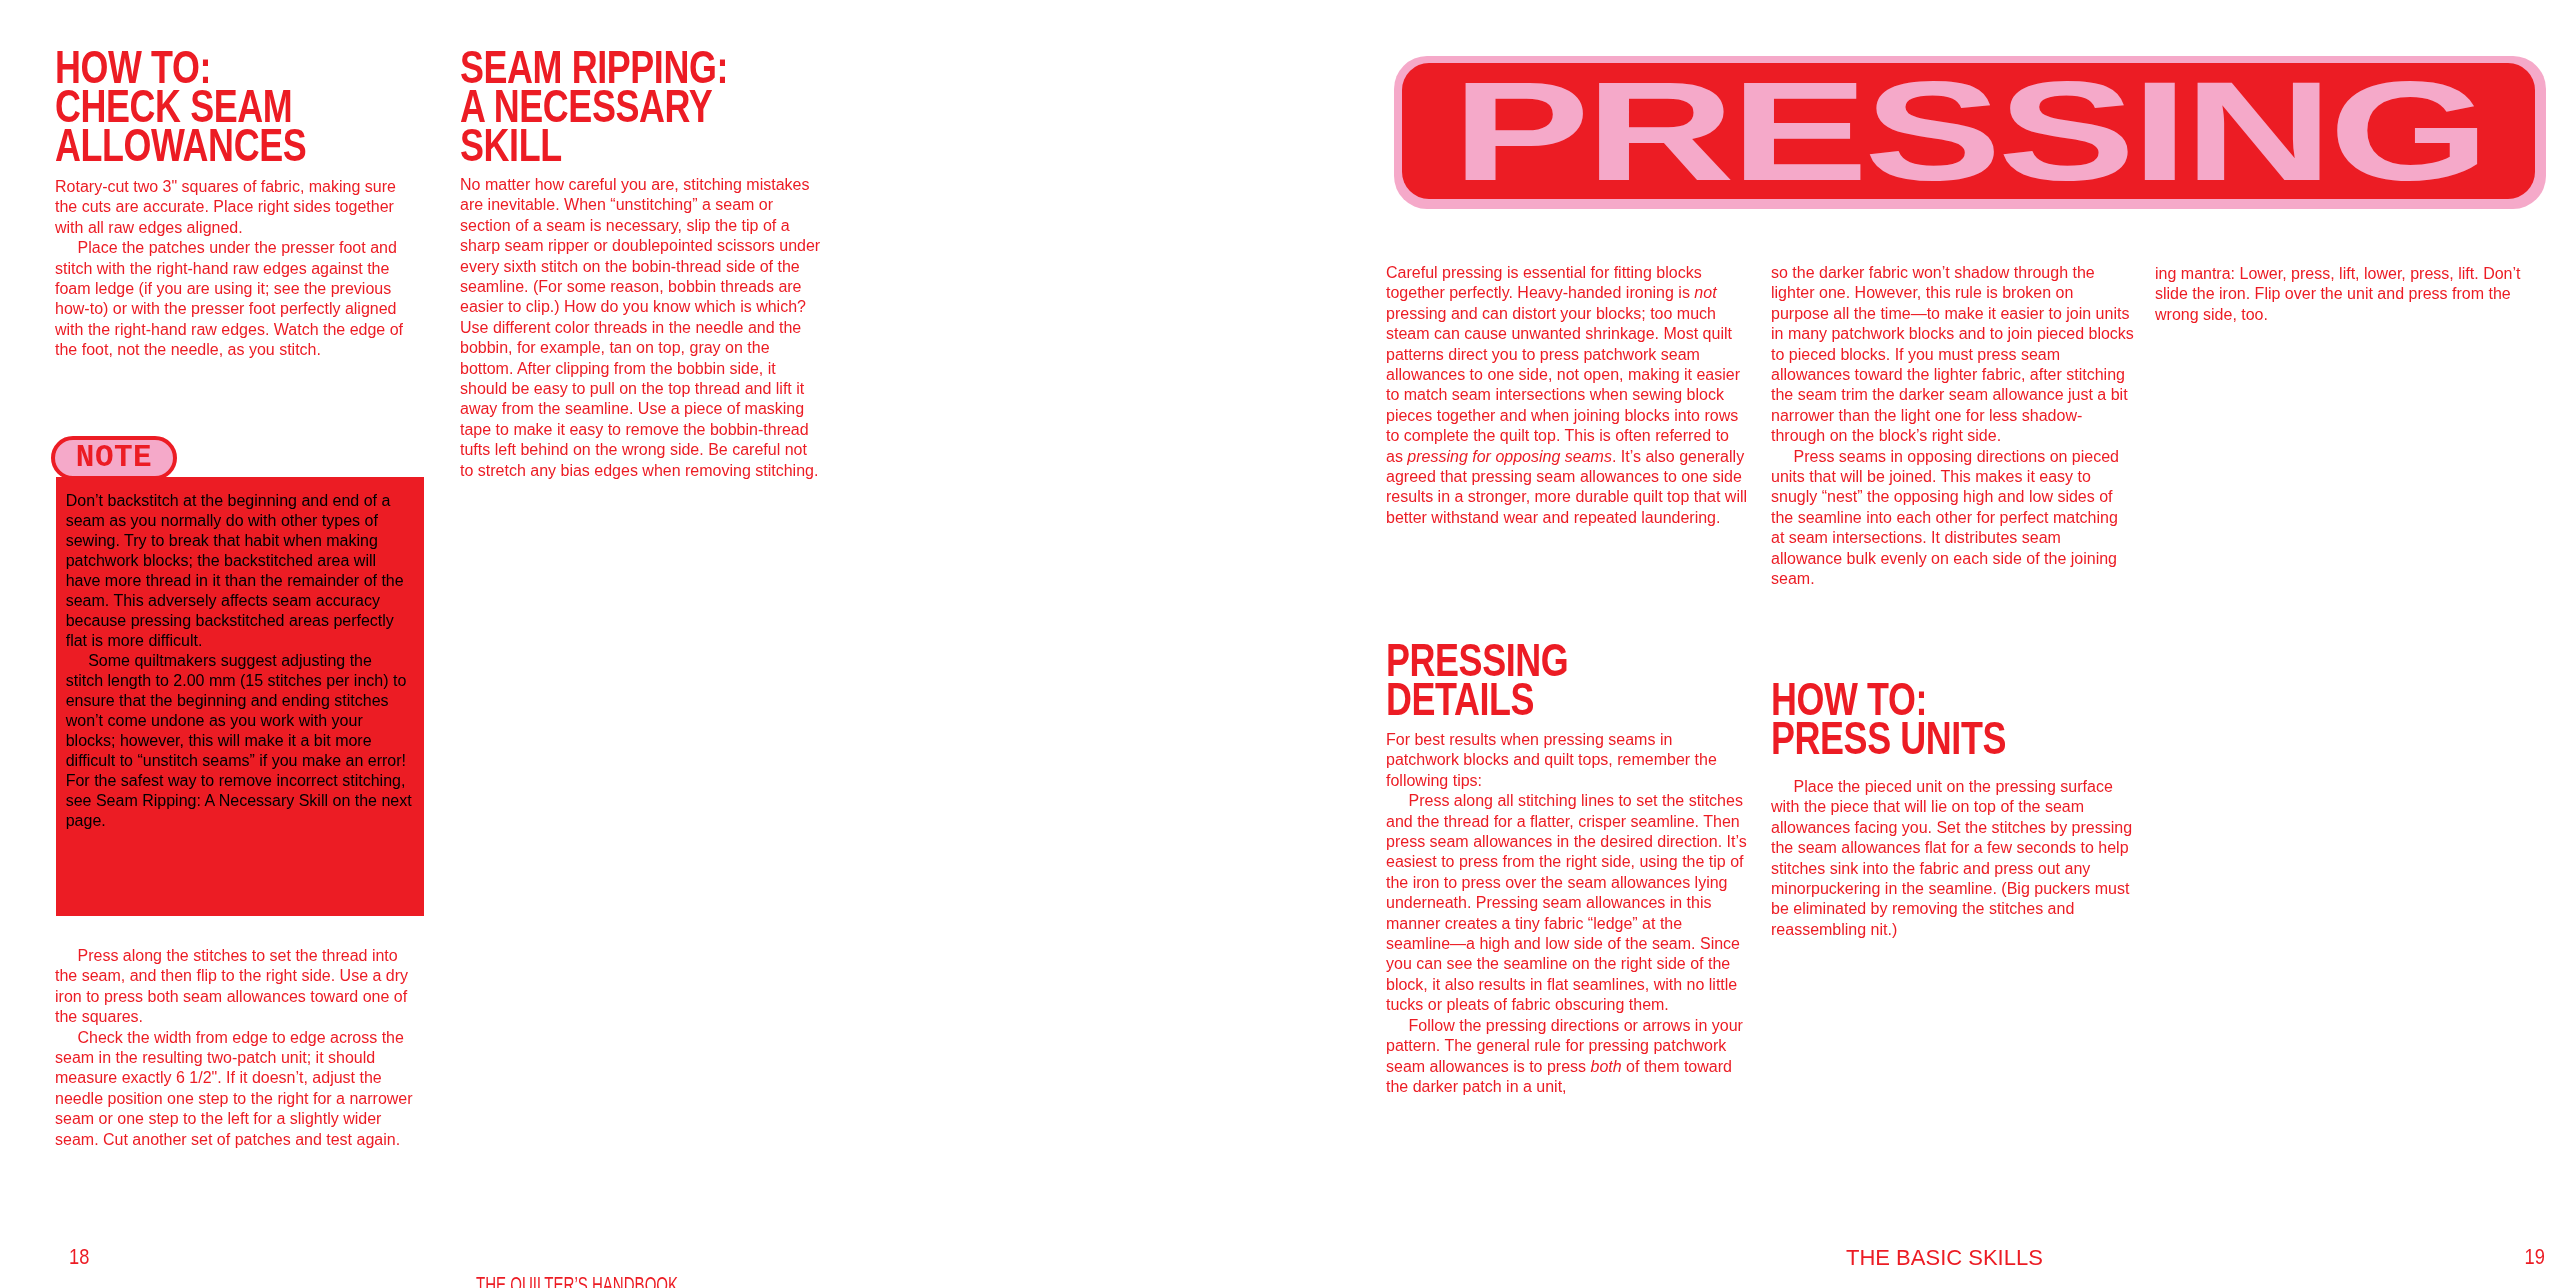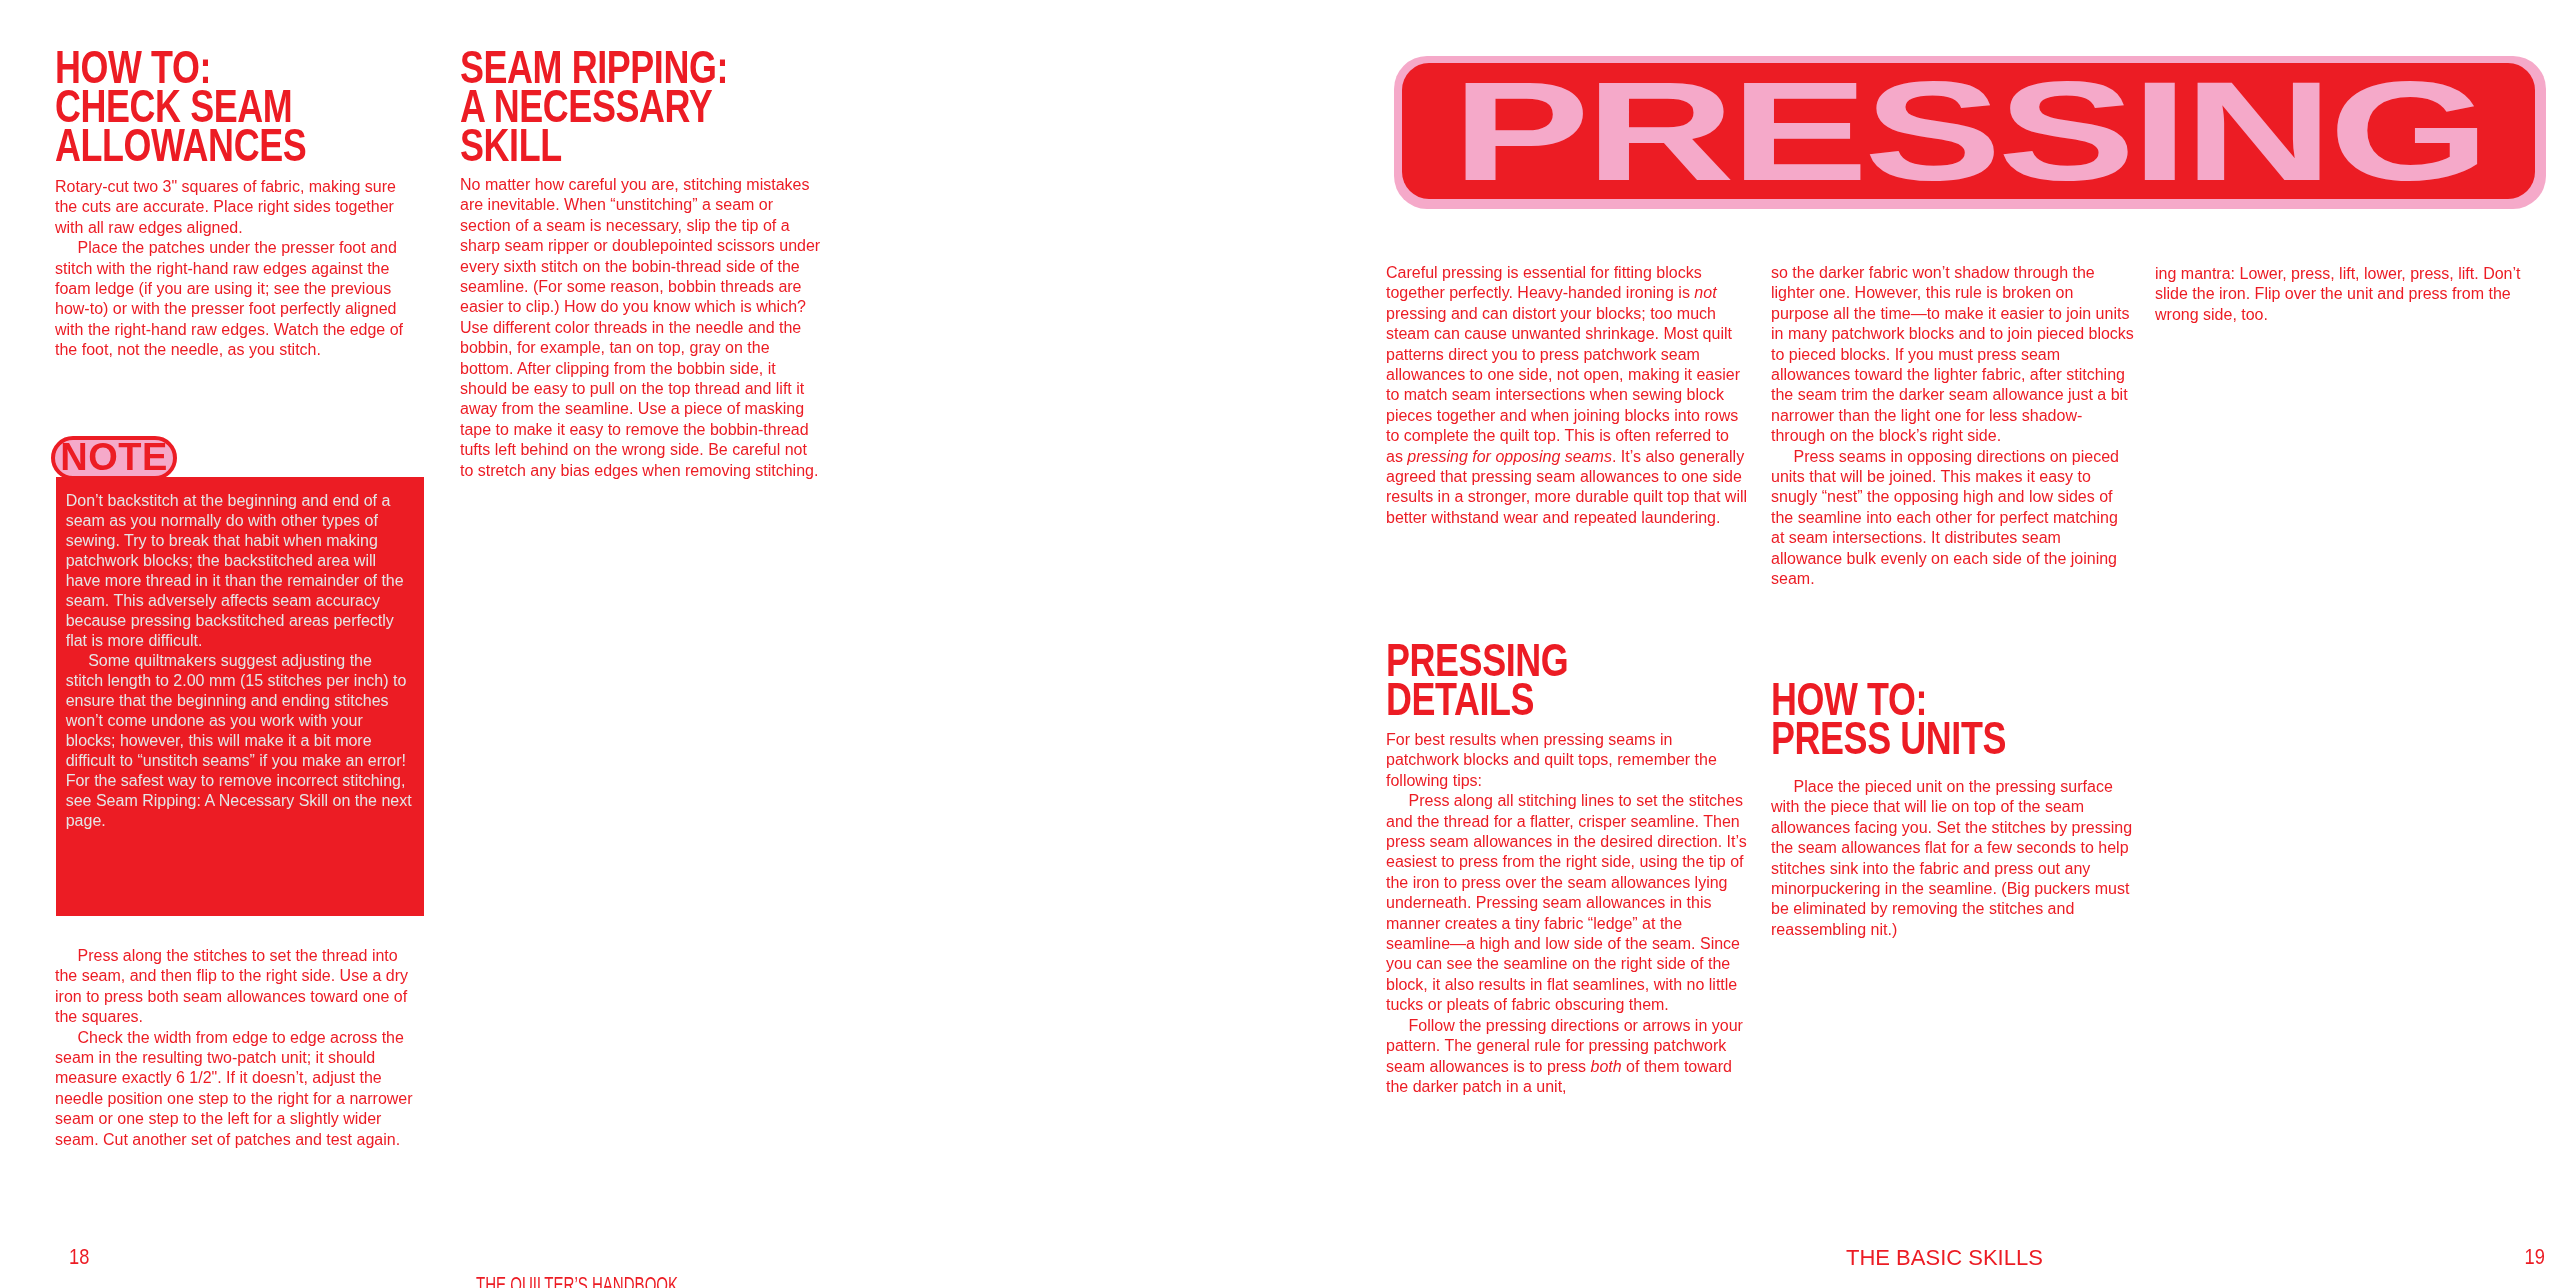--- a/index.html
+++ b/index.html
@@ -61,36 +61,37 @@
     left:51px;top:436px;width:126px;height:44px;
     background:var(--pink);
     border:4.3px solid var(--red);
     border-radius:24px;
     box-sizing:border-box;
     display:flex;align-items:center;justify-content:center;
     z-index:2;
   }
   .note-pill-label{
     font-weight:bold;
-    font-size:38px;
+    font-size:31px;
     letter-spacing:0.5px;
     color:var(--red);
     transform:translateY(-1.1px);
+    font-family:Liberation Mono, monospace;
   }
   .note-box{
     left:56px;top:477px;width:368px;min-height:439px;
     background:var(--red);
     box-sizing:border-box;
     padding:14px 10.7px 9.7px 9.7px;
     z-index:1;
   }
   .note-box .bodytext{
     font-size:16px;
     line-height:20px;
-    color:#e5e5e5;
+    color:#000000;
   }
   .note-box p{margin:0;}
   
   .footer{
     font-weight:normal;
     font-size:21.5px;
     color:var(--red);
     white-space:nowrap;
   }
   .cond-70{display:inline-block;transform:scaleX(0.70);transform-origin:0 50%;}

